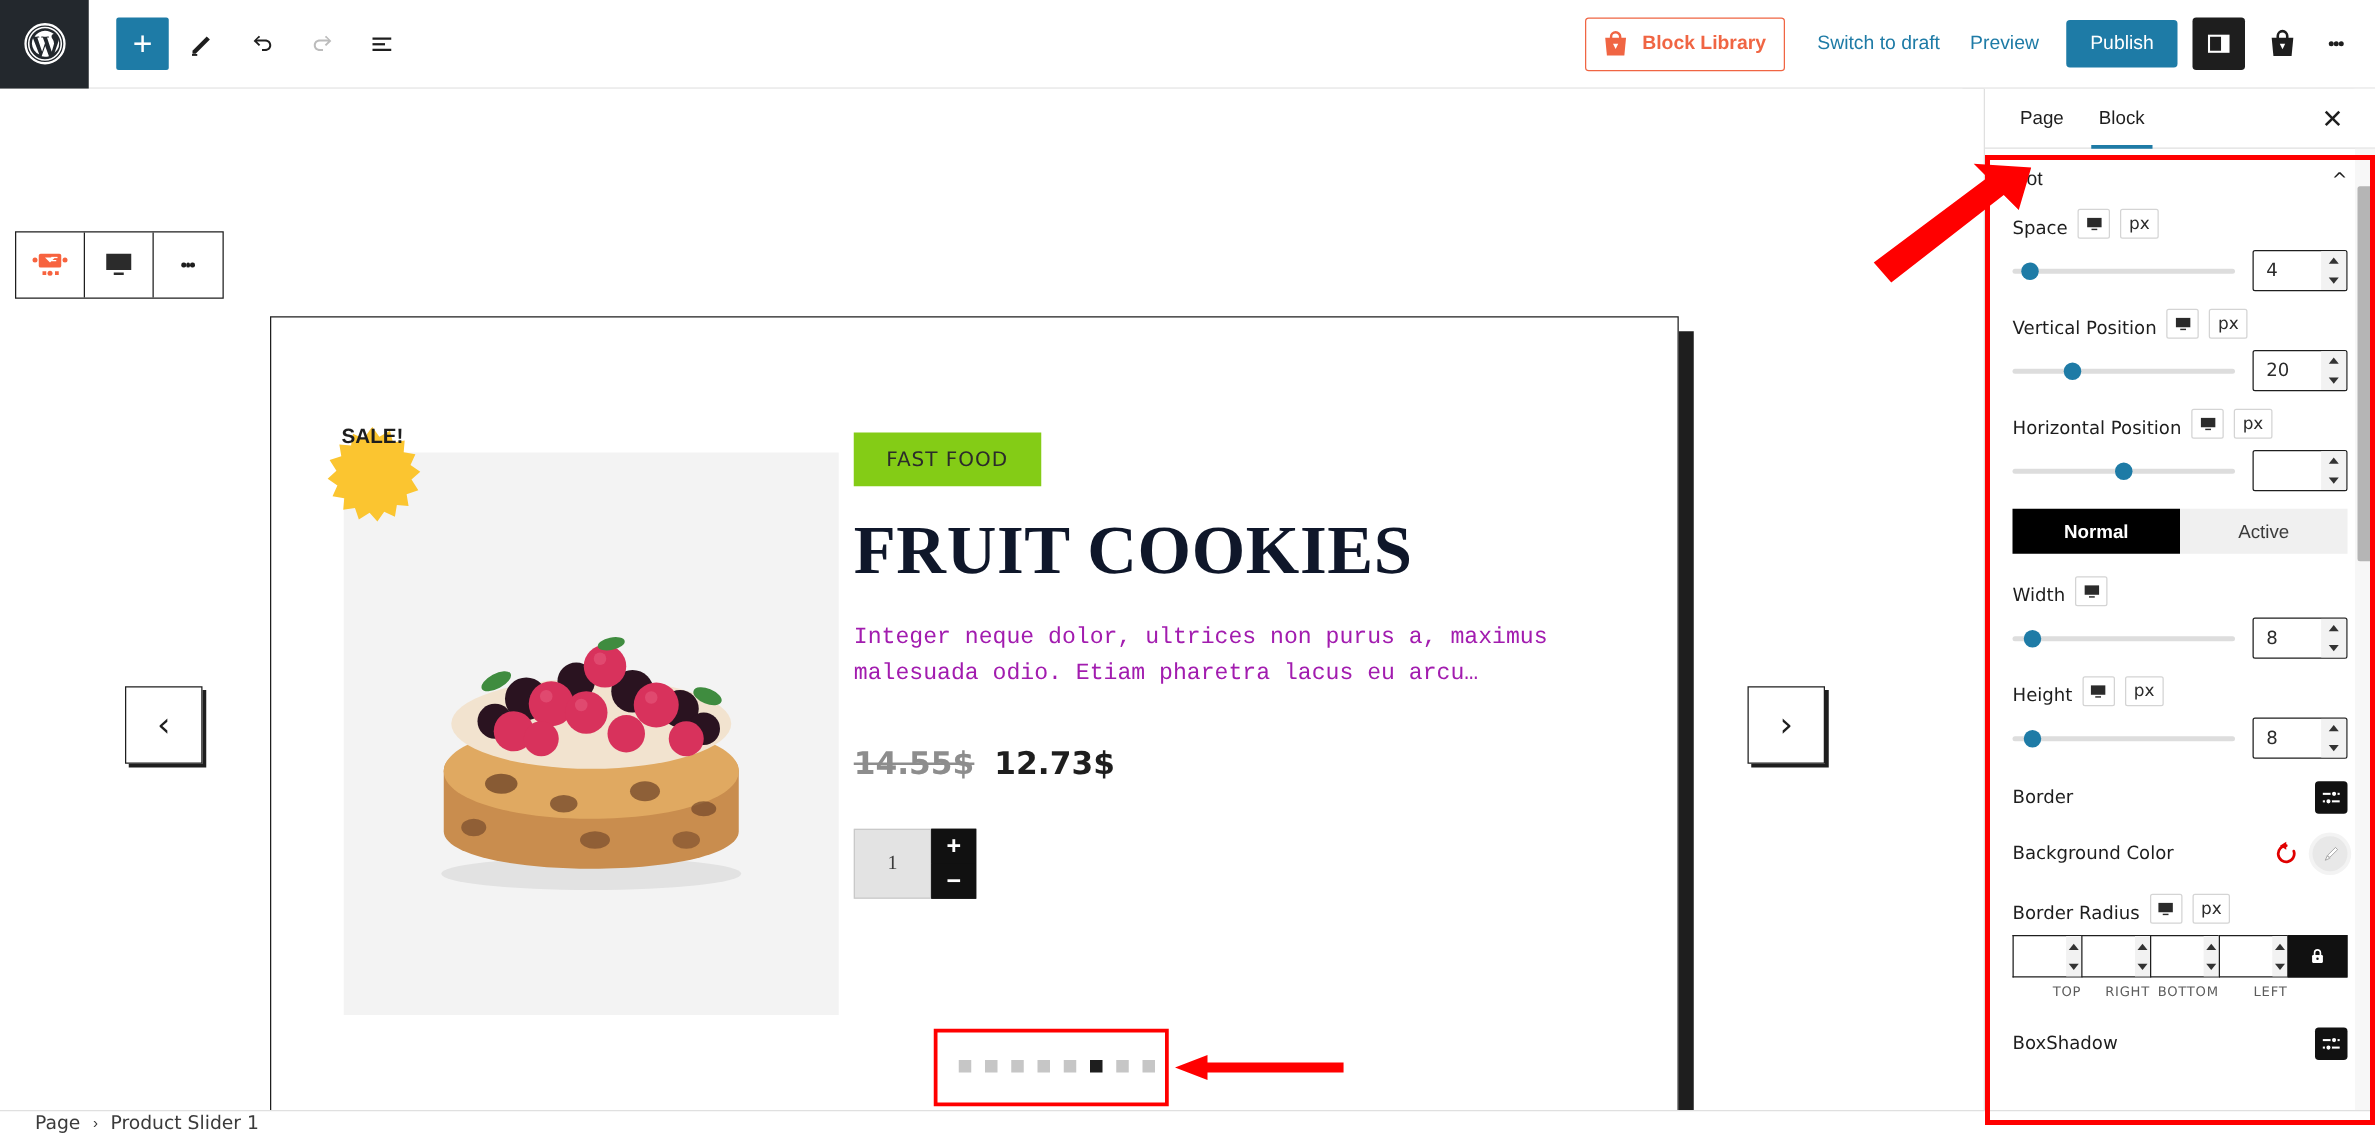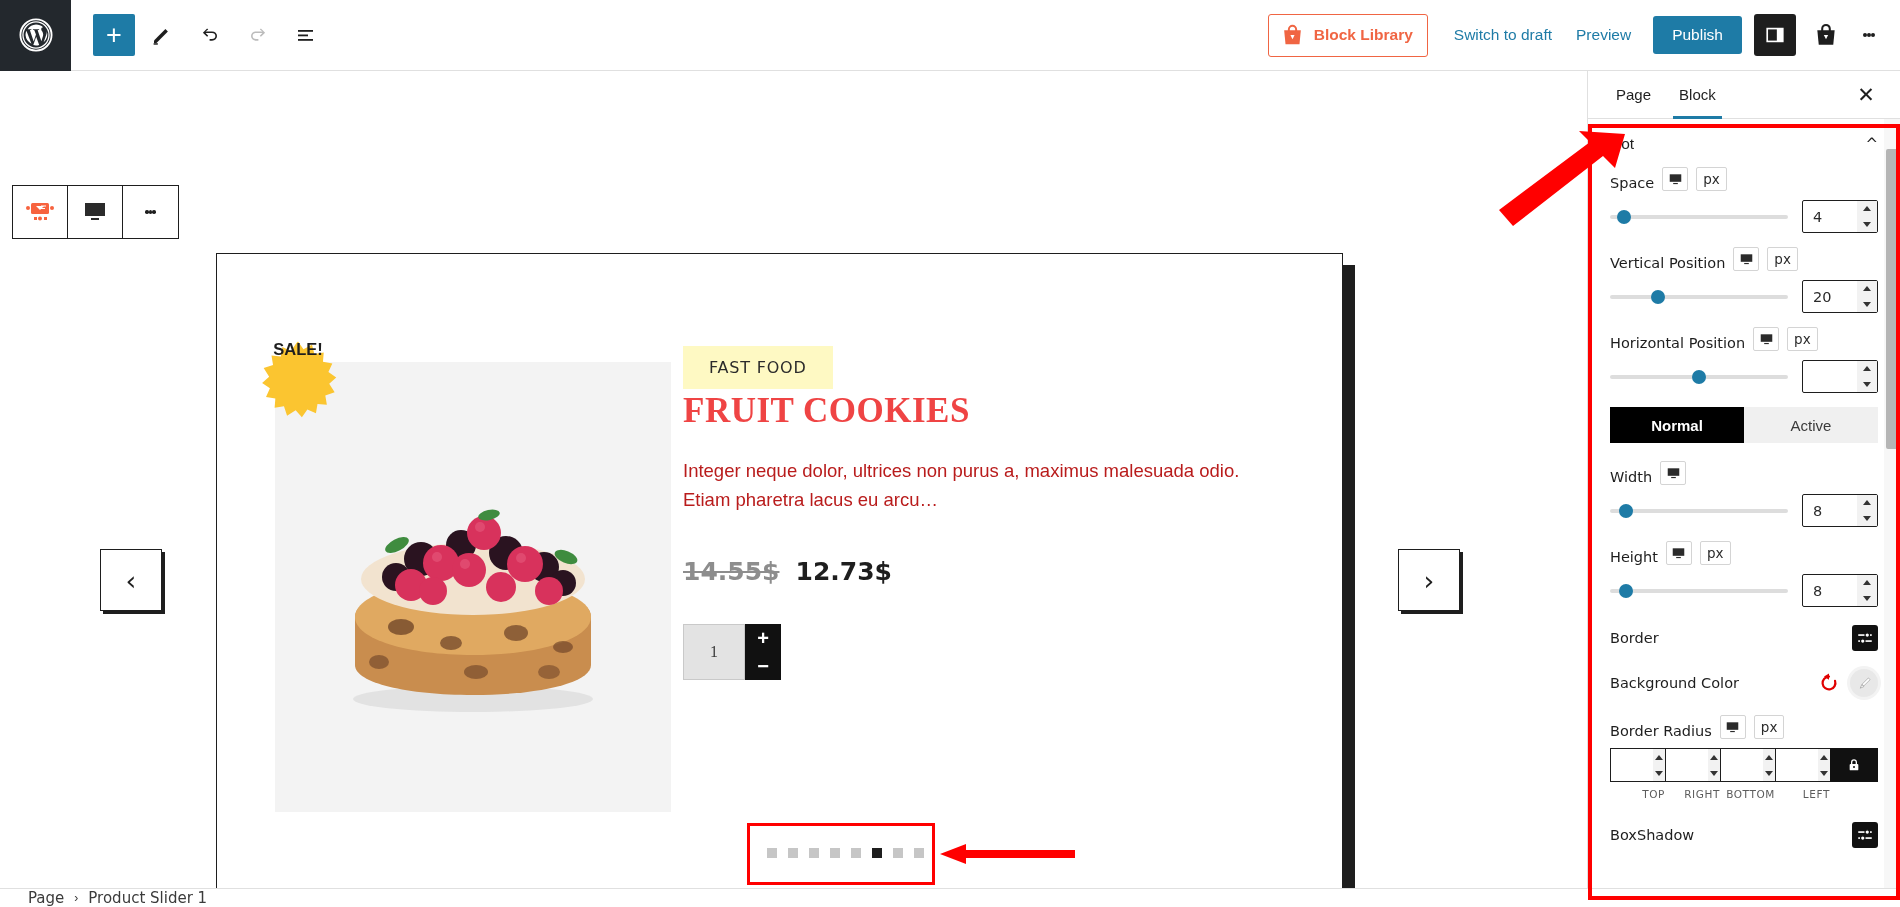--- a/index.html
+++ b/index.html
@@ -115,30 +115,30 @@
     display: flex; align-items: flex-start; justify-content: center; z-index: 3;
   }
   .sale-badge .sale-text {
     position: relative; z-index: 2; font-size: 16.5px; font-weight: 700;
     color: #1e1e1e; font-family: "Liberation Sans", sans-serif;
   }
   .cookie { position: absolute; left: 26px; top: 105px; width: 345px; height: 255px; }
 
   .prod-info { position: absolute; left: 466px; top: 92px; width: 580px; }
   .cat-tag {
-    display: inline-block; background: #fef9c3; color: #2b2b2b;
+    display: inline-block; background: #84cc16; color: #2b2b2b;
     padding: 12px 26px; font-size: 16px; letter-spacing: 0.8px;
     font-family: "DejaVu Sans", sans-serif;
   }
   .prod-title {
-    font-family: "Liberation Serif", serif; font-size: 35px; font-weight: 700;
-    color: #ef4444; margin-top: 4px; letter-spacing: 0.5px; line-height: 1.05;
+    font-family: "Liberation Serif", serif; font-size: 55px; font-weight: 700;
+    color: #0f172a; margin-top: 22px; letter-spacing: 0.5px; line-height: 1.05;
   }
   .prod-desc {
-    font-family: Liberation Sans, sans-serif; font-size: 18.5px; color: #b91c1c;
+    font-family: Liberation Mono, monospace; font-size: 18.5px; color: #a21caf;
     line-height: 1.6; margin-top: 26px; max-width: 585px;
   }
   .price-row { margin-top: 42px; display: flex; align-items: baseline; gap: 16px; }
   .price-old {
     font-size: 25px; color: #8d8d8d; text-decoration: line-through; font-weight: 700;
     font-family: "DejaVu Sans", sans-serif;
   }
   .price-new { font-size: 25px; color: #1e1e1e; font-weight: 700; font-family: "DejaVu Sans", sans-serif; }
 
   .cart-row { margin-top: 38px; display: flex; align-items: stretch; }

